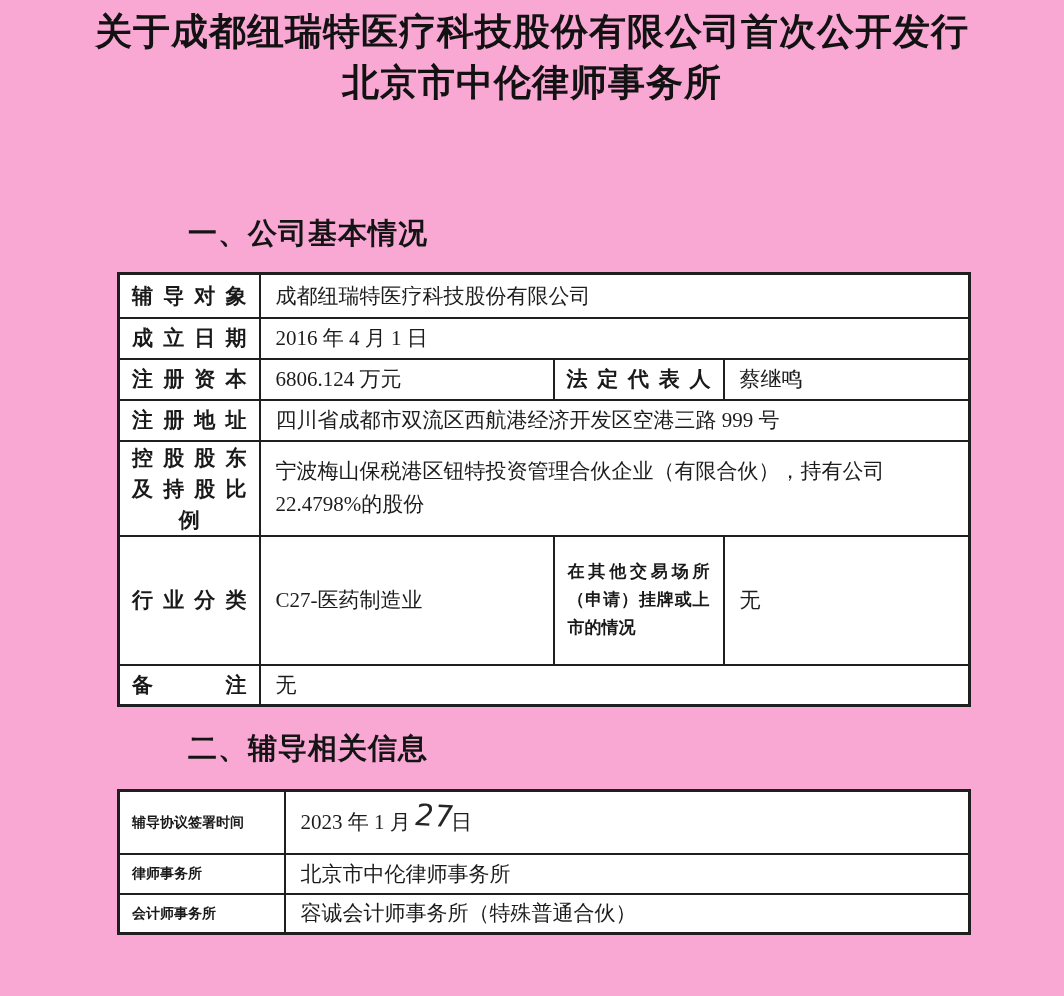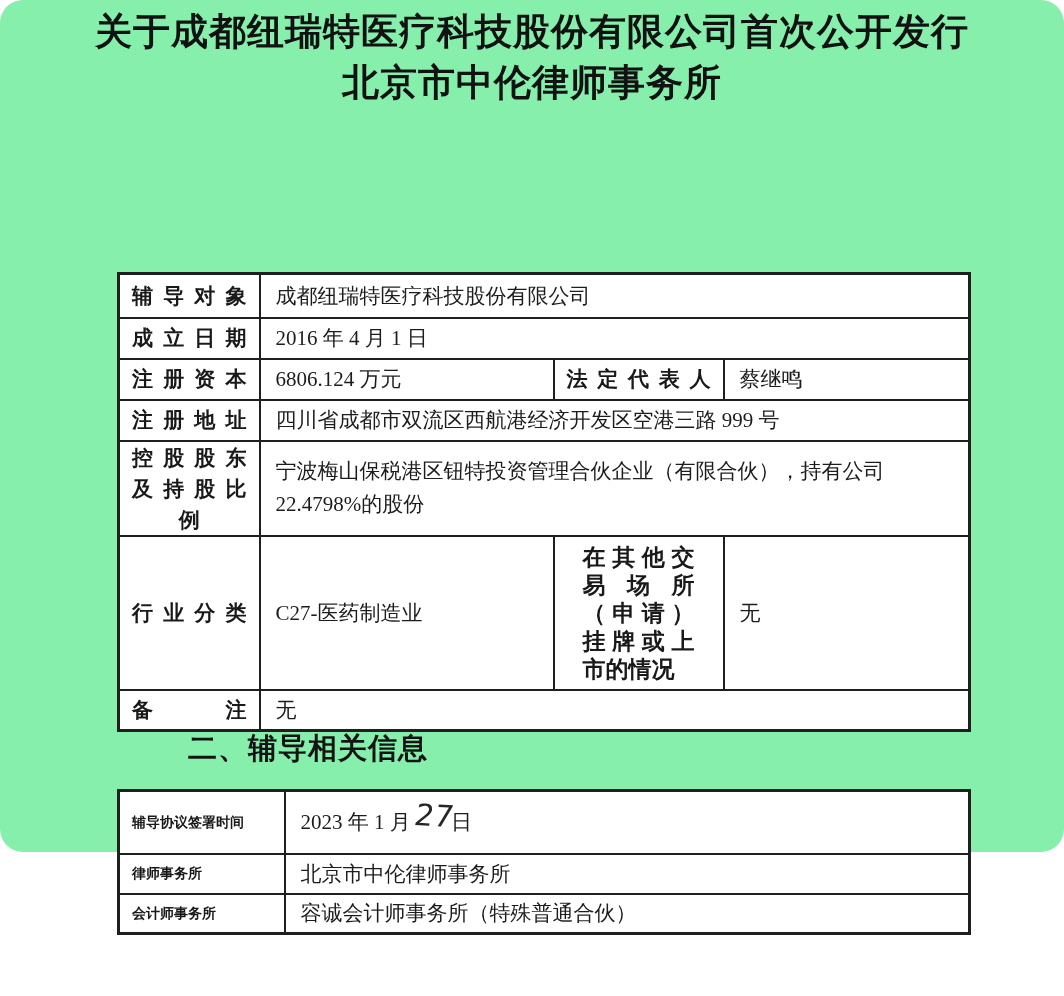--- a/index.html
+++ b/index.html
@@ -3,21 +3,21 @@
 <meta charset="utf-8">
 <style>
   html,body{margin:0;padding:0;}
   body{
     width:1064px;height:996px;
     background:#ffffff;
     font-family:"Liberation Serif",serif;
     color:#1c1c1c;
     overflow:hidden;
   }
-  .page{position:relative;width:1064px;height:852px;background:#86efac;border-radius:23px;}
+  .page{position:relative;width:1064px;height:996px;background:#f9a8d4;}
 
   
   .doc-title{
     position:absolute;top:6px;left:0;width:1064px;
     text-align:center;
     font-family:"Liberation Serif",serif;
     font-weight:900;
     font-size:37px;
     line-height:51px;
     color:#121212;
@@ -73,23 +73,23 @@
     color:#1c1c1c;
     padding:0 15px;
     line-height:32px;
   }
   .val-wrap{line-height:33px;}
 
   
   .lbl-block{
     font-family:"Liberation Sans",sans-serif;
     font-weight:600;
-    font-size:23px;
+    font-size:17px;
     color:#191919;
-    padding:6px 28px;
+    padding:6px 13px;
     line-height:28px;
     text-align:justify;
   }
 
   
   .lbl-left{
     font-family:"Liberation Sans",sans-serif;
     font-weight:600;
     font-size:14px;
     color:#191919;
@@ -115,20 +115,21 @@
 </head>
 <body>
 
 <div class="page">
 
   <div class="doc-title">
     <div>关于成都纽瑞特医疗科技股份有限公司首次公开发行</div>
     <div>北京市中伦律师事务所</div>
   </div>
 
+  <div class="section-heading sh1">一、公司基本情况</div>
 
   <table class="t1">
     <colgroup>
         <col style="width:141px">
         <col style="width:294px">
         <col style="width:170px">
         <col style="width:246px">
       </colgroup>
     <tbody>
       <tr style="height:44px">

